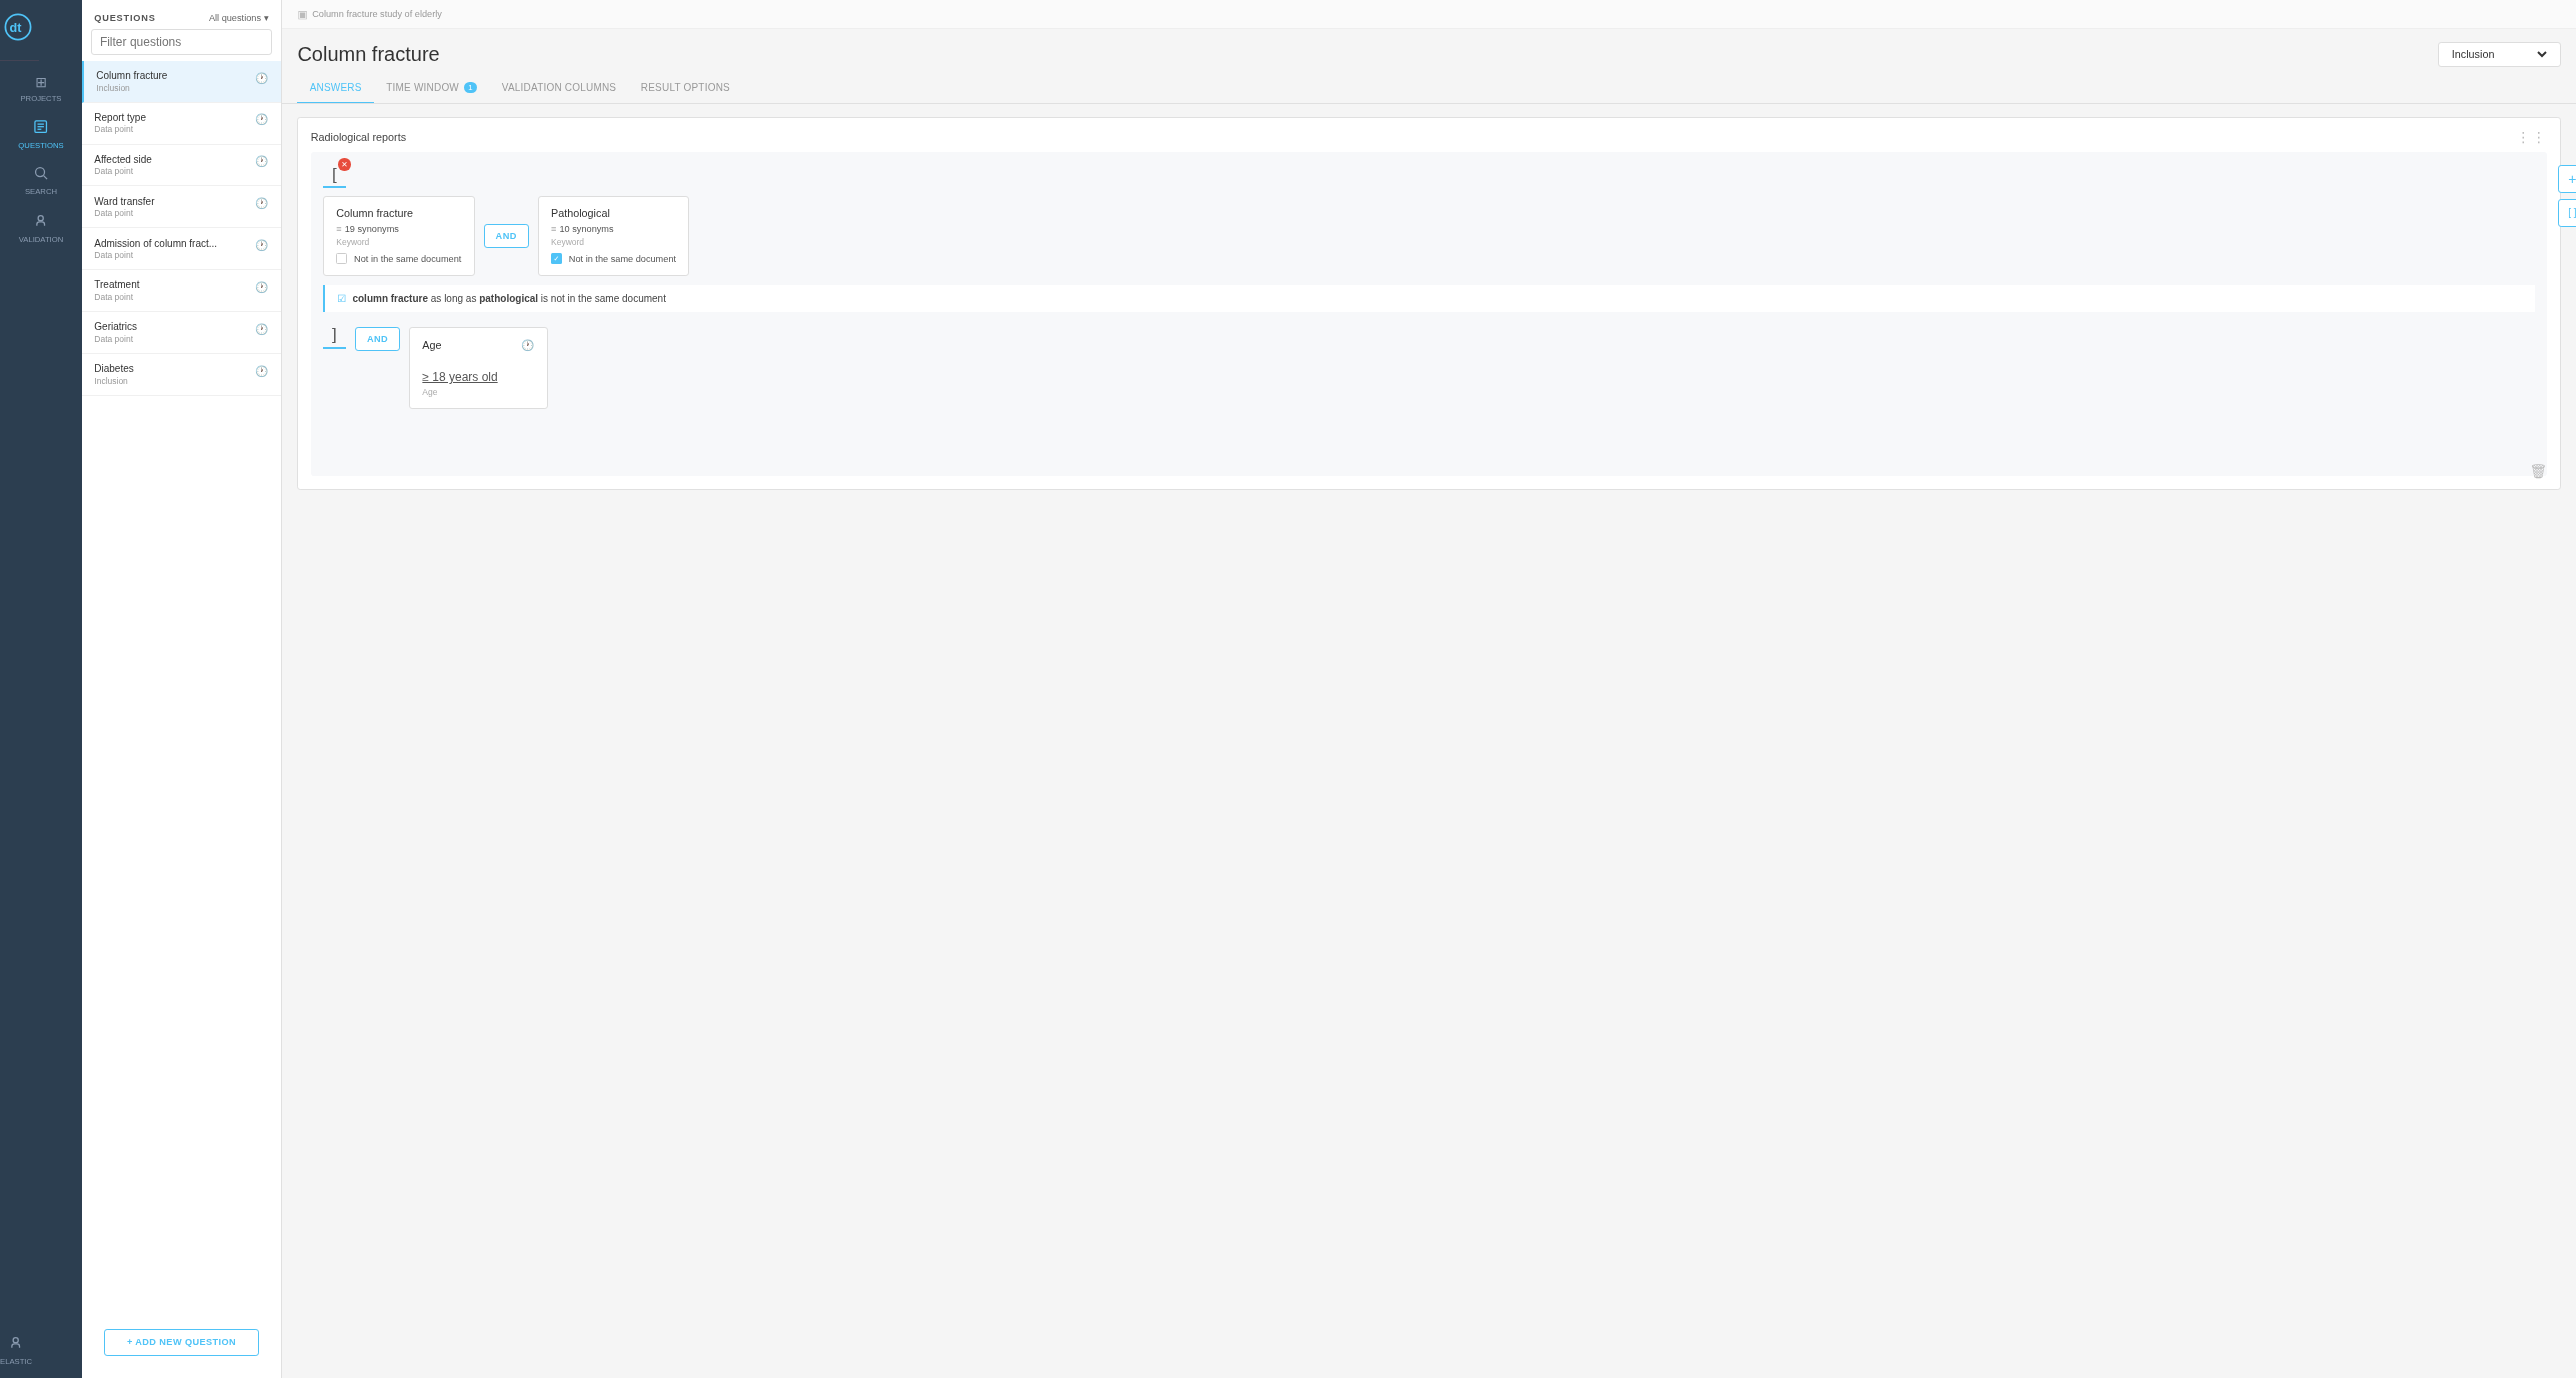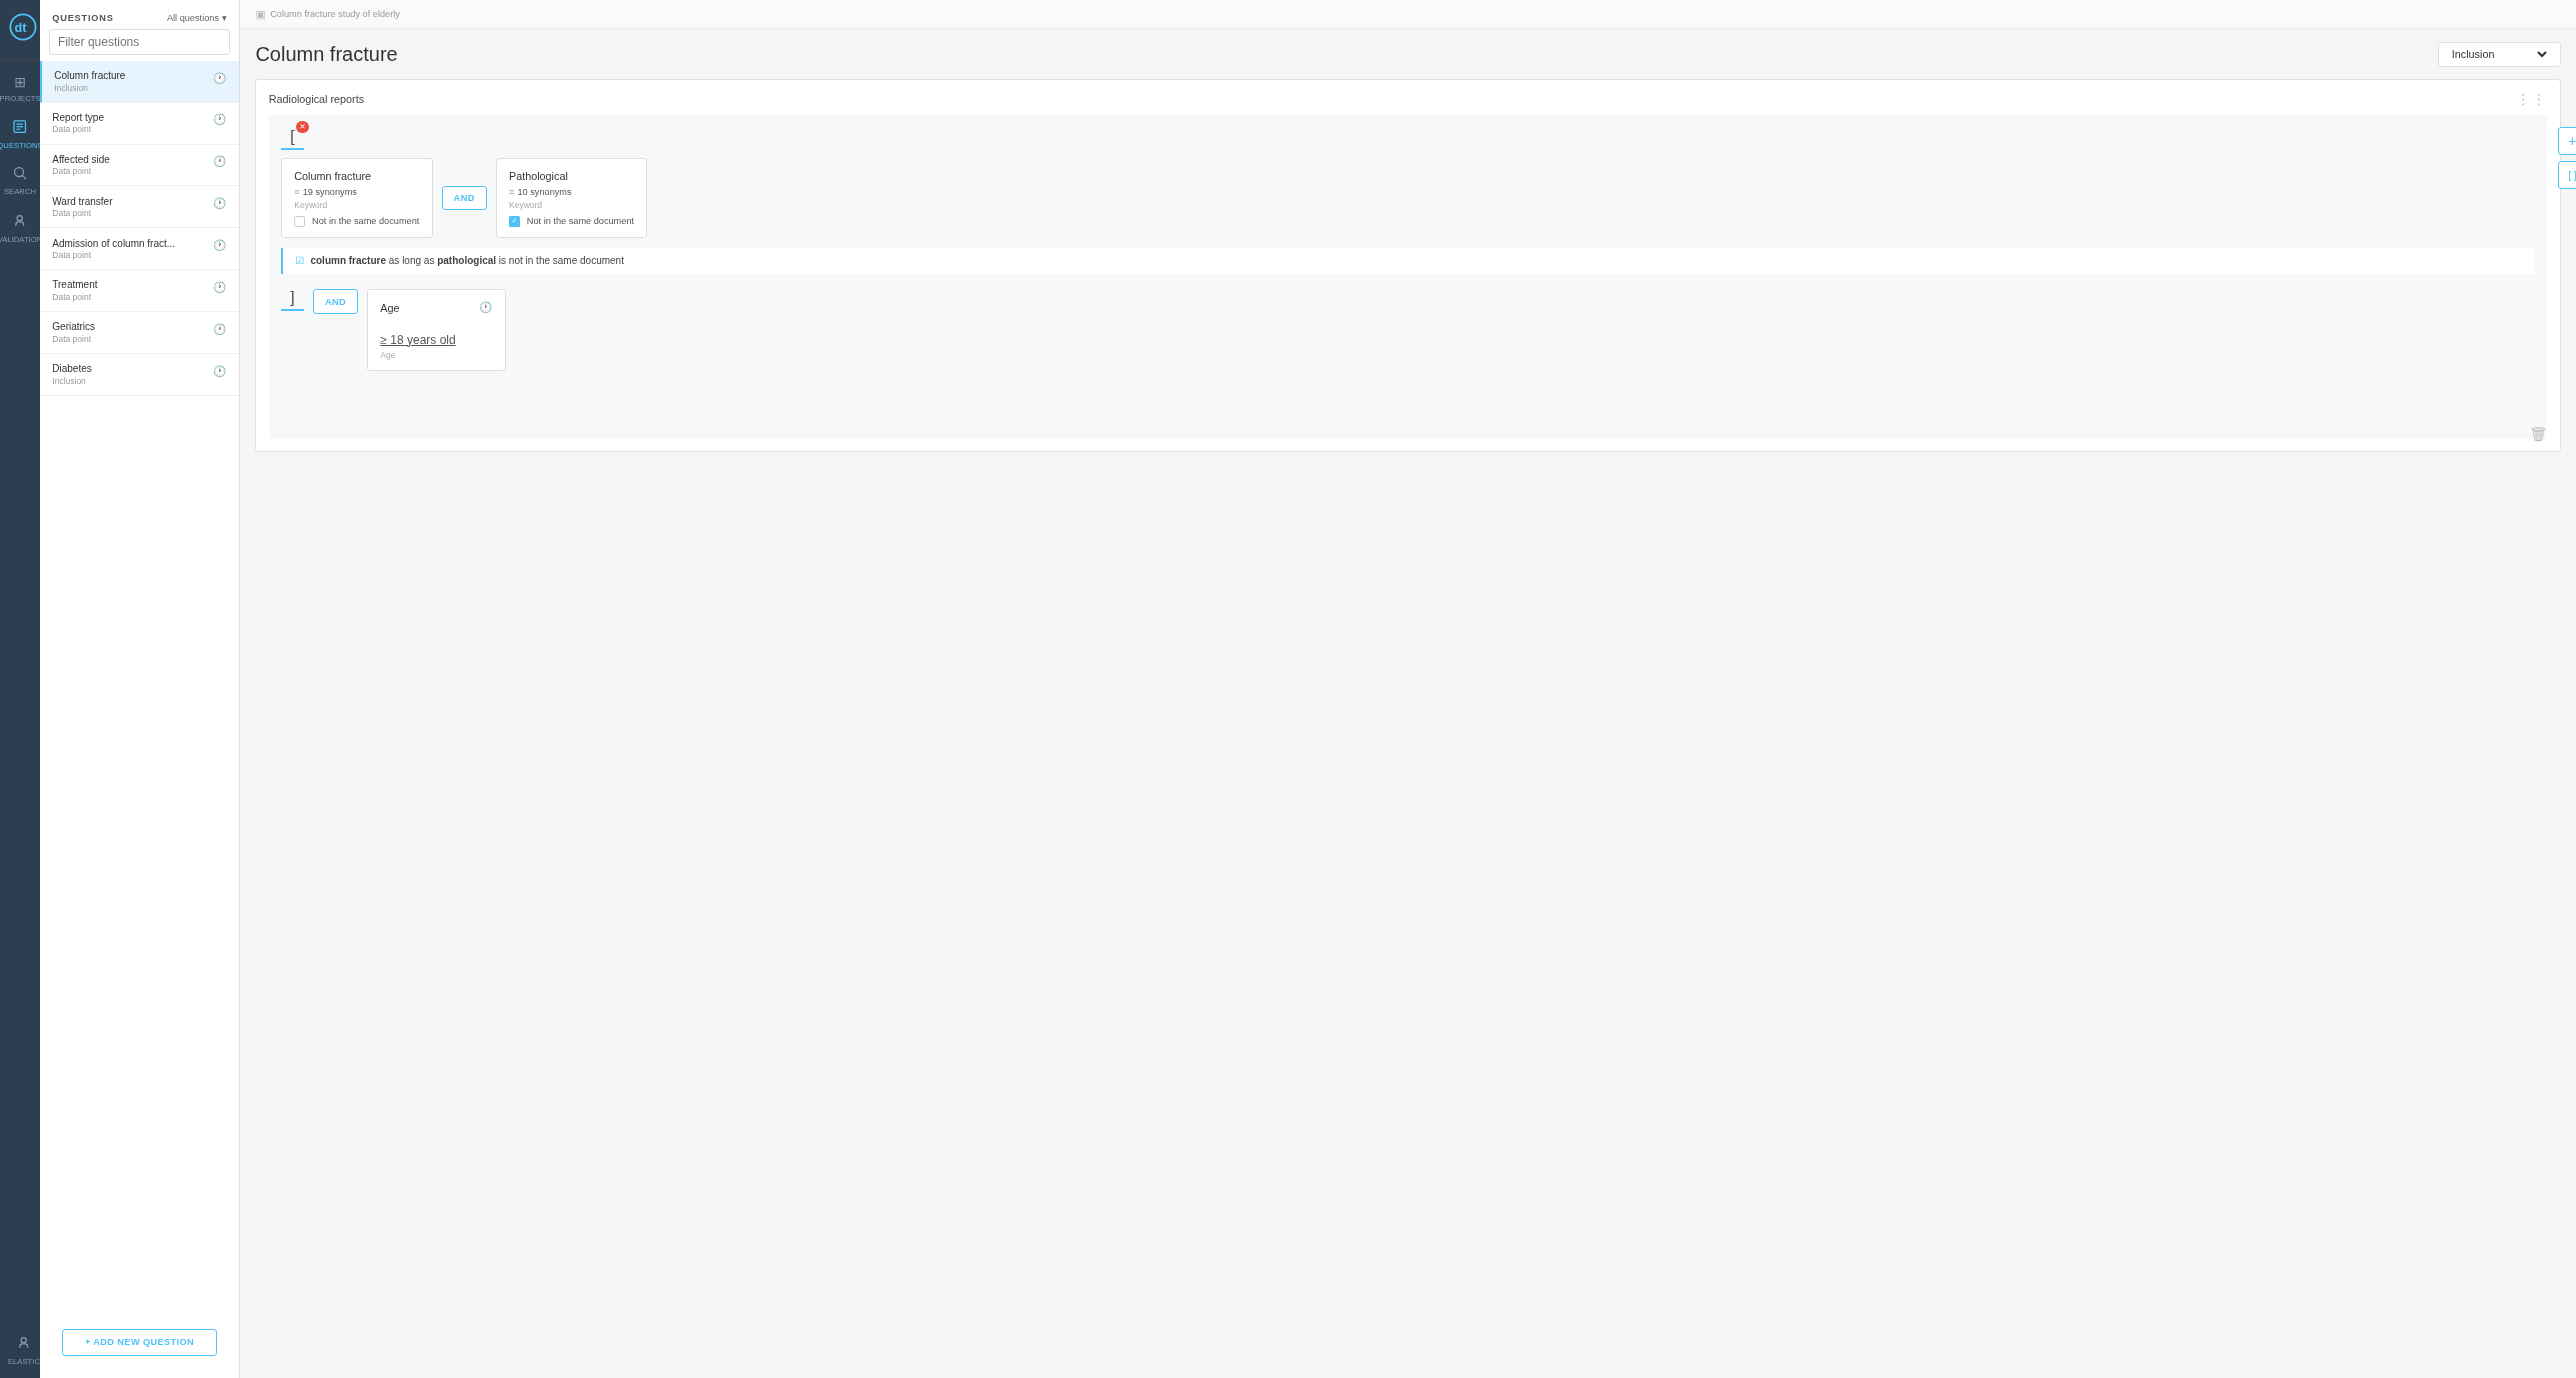--- a/index.html
+++ b/index.html
@@ -1,24 +1,24 @@
 <!DOCTYPE html>
 <html style="font-size:12.3px"><head>
   <meta charset="utf-8">
   <style>
     * { box-sizing: border-box; margin: 0; padding: 0; }
     body { font-family: 'Segoe UI', Arial, sans-serif; background: #f5f5f5; display: flex; height: 100vh; overflow: hidden; font-size: 10px; color: #333; }
 
     
     .sidebar {
-      width: 40px;
+      width: 82px;
       background: #2c3e50;
       display: flex;
       flex-direction: column;
-      align-items: flex-end;
+      align-items: flex-start;
       padding-top: 9.2px;
       gap: 0;
       flex-shrink: 0;
     }
     .sidebar-logo {
       width: 35px;
       height: 35px;
       margin-bottom: 15.4px;
       display: flex;
       align-items: center;
@@ -544,20 +544,35 @@
   <div class="page-header">
     <h1 class="page-title">Column fracture</h1>
     <div class="inclusion-dropdown">
       <select>
         <option>Inclusion</option>
         <option>Exclusion</option>
       </select>
     </div>
   </div>
 
+  <div class="tabs-bar">
+    <div class="tab active">
+      <span>ANSWERS</span>
+    </div>
+    <div class="tab">
+      <span>TIME WINDOW</span>
+      <span class="tab-badge">1</span>
+    </div>
+    <div class="tab">
+      <span>VALIDATION COLUMNS</span>
+    </div>
+    <div class="tab">
+      <span>RESULT OPTIONS</span>
+    </div>
+  </div>
 
   <div class="content-area">
 
     <div class="report-section">
       <div class="report-section-header">
         <span>Radiological reports</span>
         <span class="drag-handle">⋮⋮</span>
       </div>
       <div class="report-body">
         <div class="logic-area">

